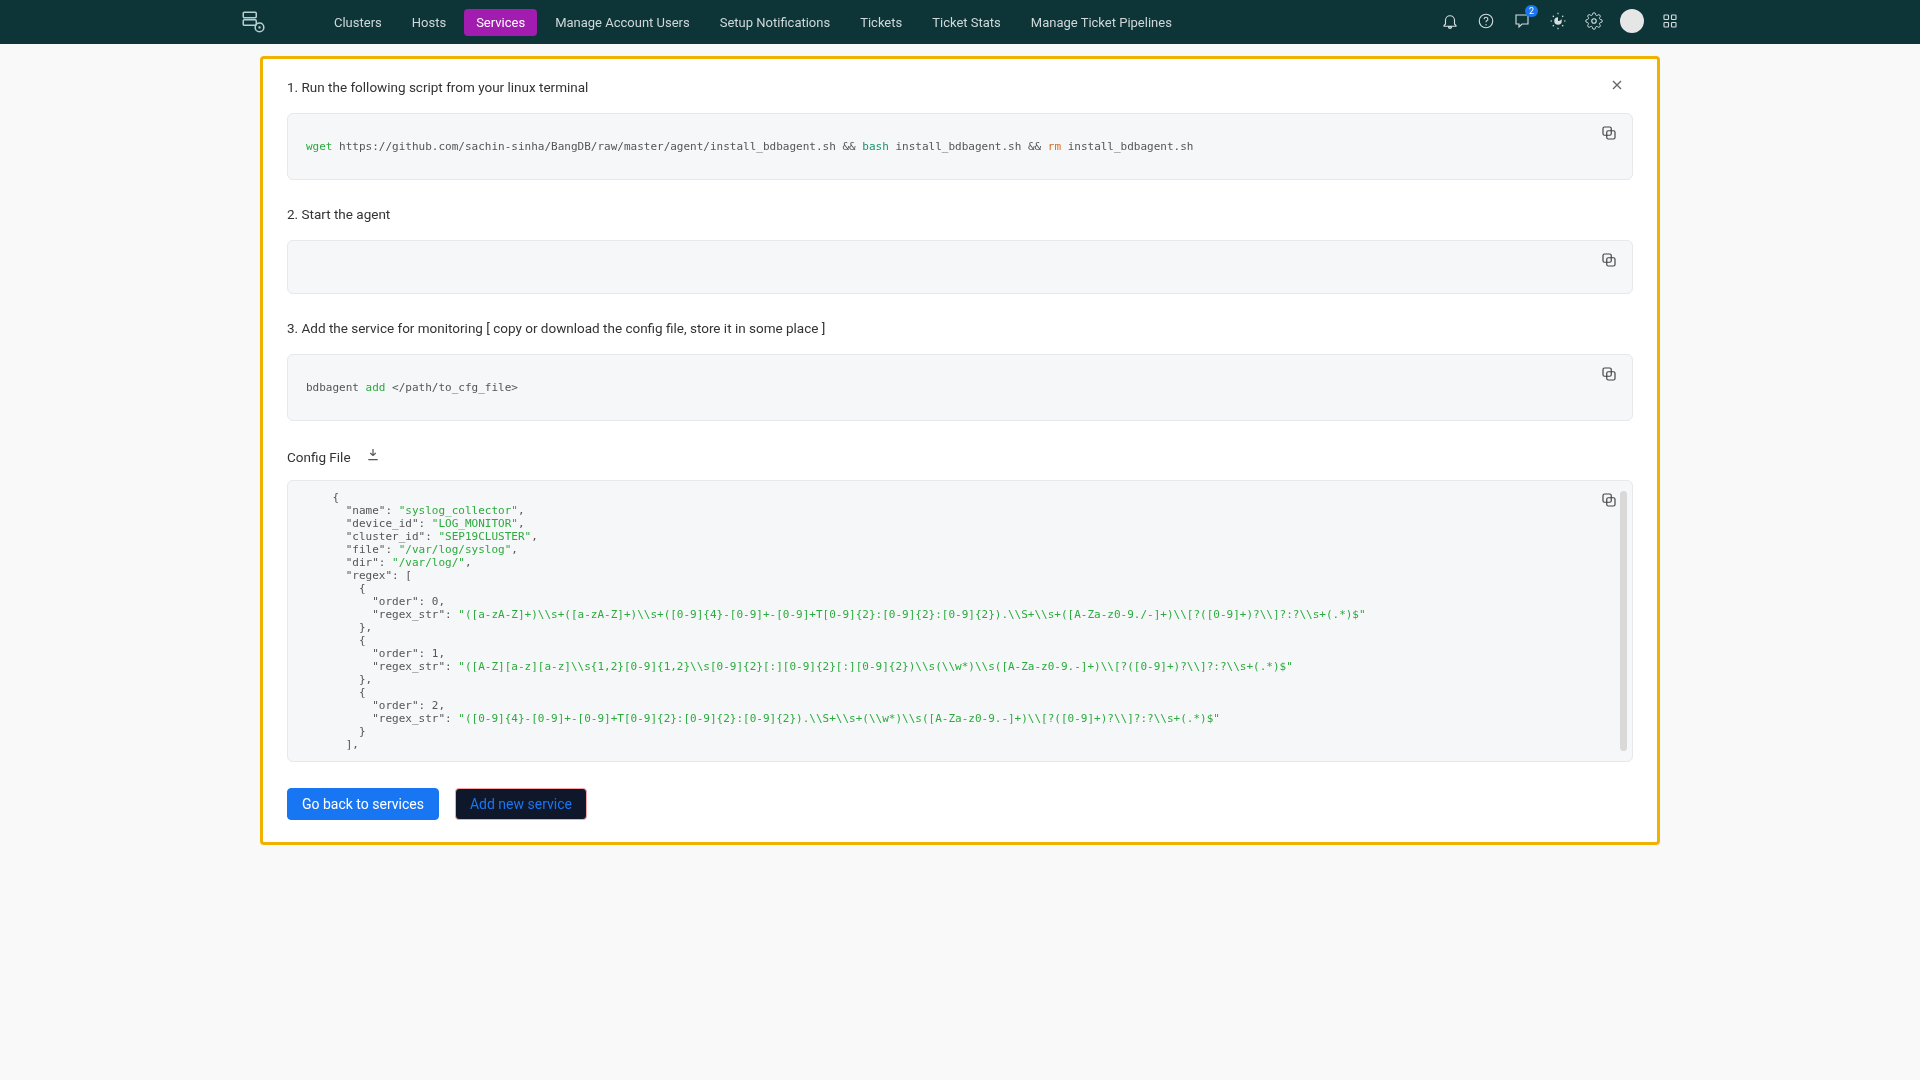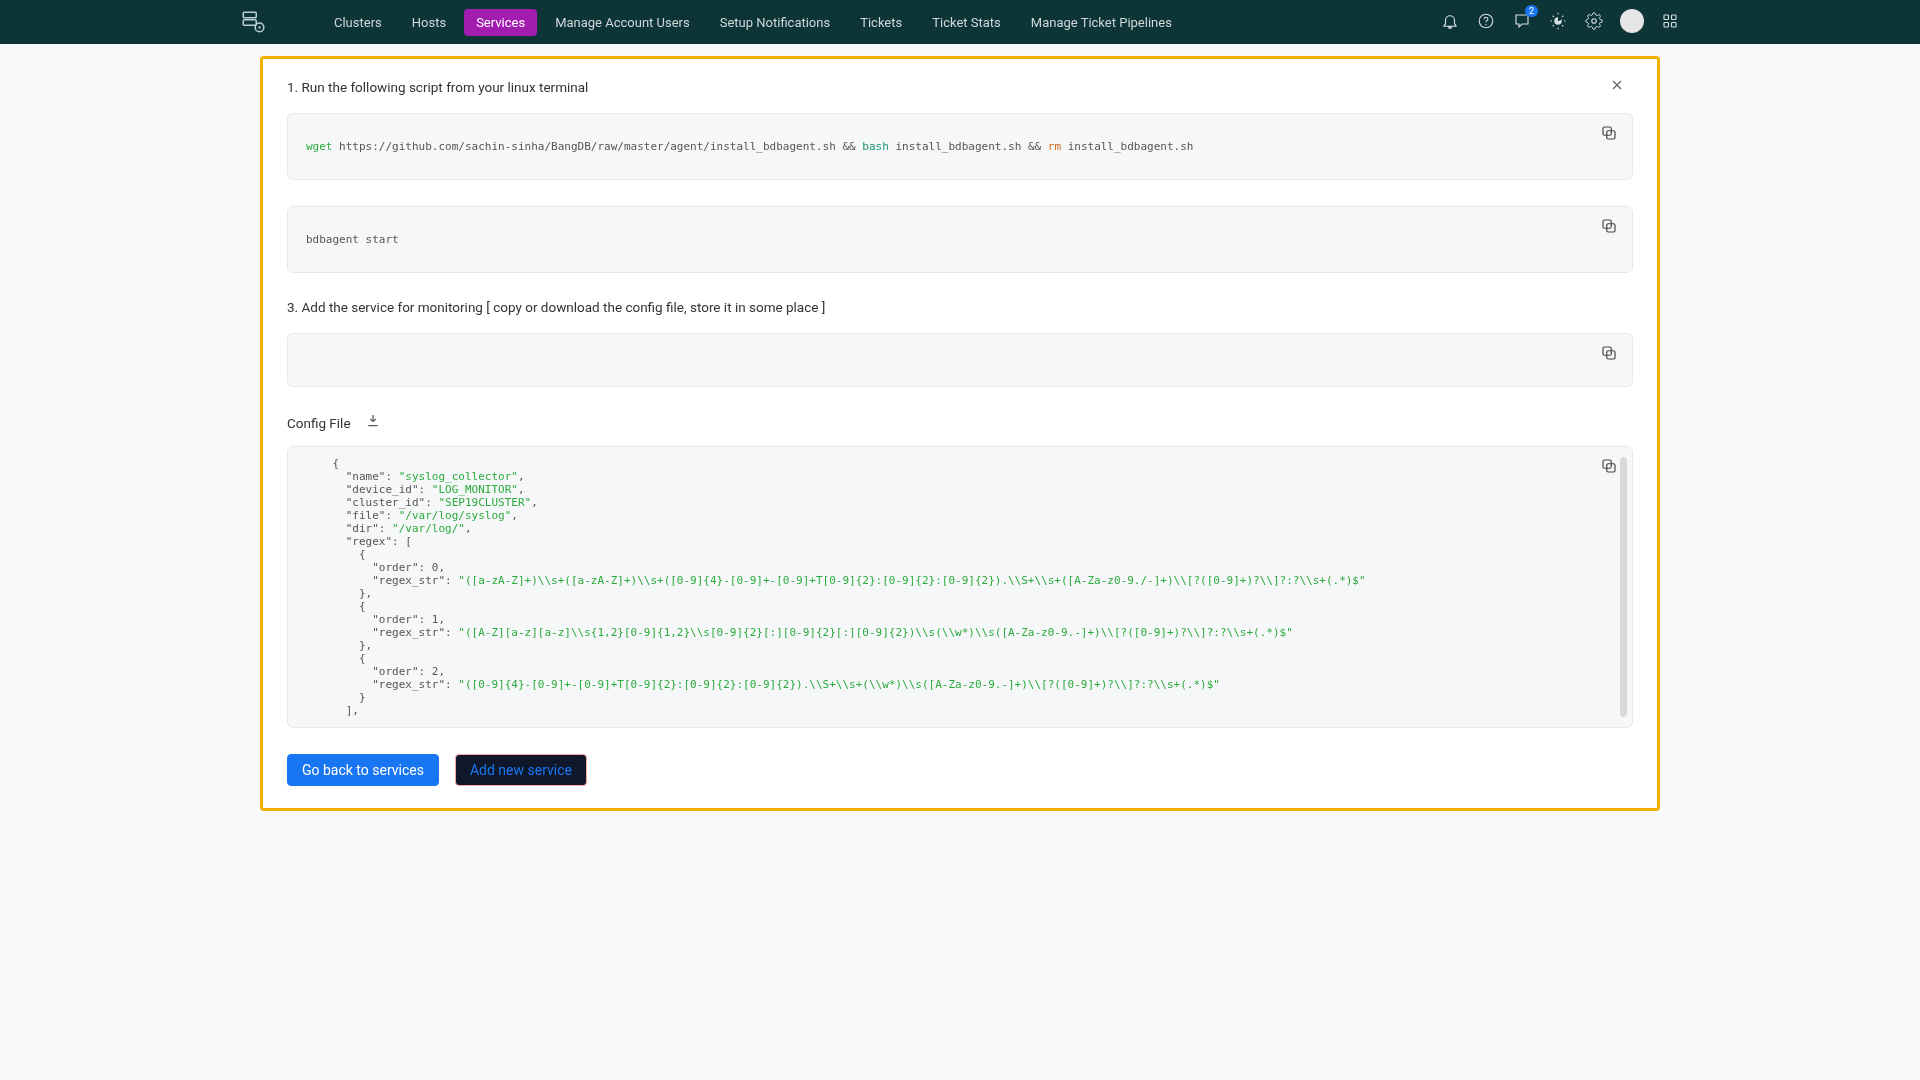--- a/index.html
+++ b/index.html
@@ -144,40 +144,41 @@
     <div class="code-block">
       <div class="copy-icon">
         <svg viewBox="0 0 24 24">
             <rect x="9" y="9" width="11" height="11" rx="2" stroke-width="1.6"></rect>
             <rect x="4" y="4" width="11" height="11" rx="2" stroke-width="1.6"></rect>
           </svg>
       </div>
       <pre><span class="kw-green">wget</span><span class="cmd"> https://github.com/sachin-sinha/BangDB/raw/master/agent/install_bdbagent.sh &amp;&amp; </span><span class="kw-teal">bash</span><span class="cmd"> install_bdbagent.sh &amp;&amp; </span><span class="kw-red">rm</span><span class="cmd"> install_bdbagent.sh</span></pre>
     </div>
 
+    <div class="step-label">2. Start the agent</div>
 
     <div class="code-block">
       <div class="copy-icon">
         <svg viewBox="0 0 24 24">
             <rect x="9" y="9" width="11" height="11" rx="2" stroke-width="1.6"></rect>
             <rect x="4" y="4" width="11" height="11" rx="2" stroke-width="1.6"></rect>
           </svg>
       </div>
-      <pre><span class="cmd">bdbagent start</span></pre>
     </div>
 
     <div class="step-label">3. Add the service for monitoring [ copy or download the config file, store it in some place ]</div>
 
     <div class="code-block">
       <div class="copy-icon">
         <svg viewBox="0 0 24 24">
             <rect x="9" y="9" width="11" height="11" rx="2" stroke-width="1.6"></rect>
             <rect x="4" y="4" width="11" height="11" rx="2" stroke-width="1.6"></rect>
           </svg>
       </div>
+      <pre><span class="cmd">bdbagent </span><span class="kw-green">add</span><span class="cmd"> &lt;/path/to_cfg_file&gt;</span></pre>
     </div>
 
     <div class="config-row">
       <span>Config File</span>
       <span class="dl-icon"><svg viewBox="0 0 24 24">
             <path d="M12 3v10m0 0l-4-4m4 4l4-4M5 19h14" stroke="currentColor" stroke-width="1.8" fill="none"></path>
           </svg></span>
     </div>
 
     <div class="code-block tight">

